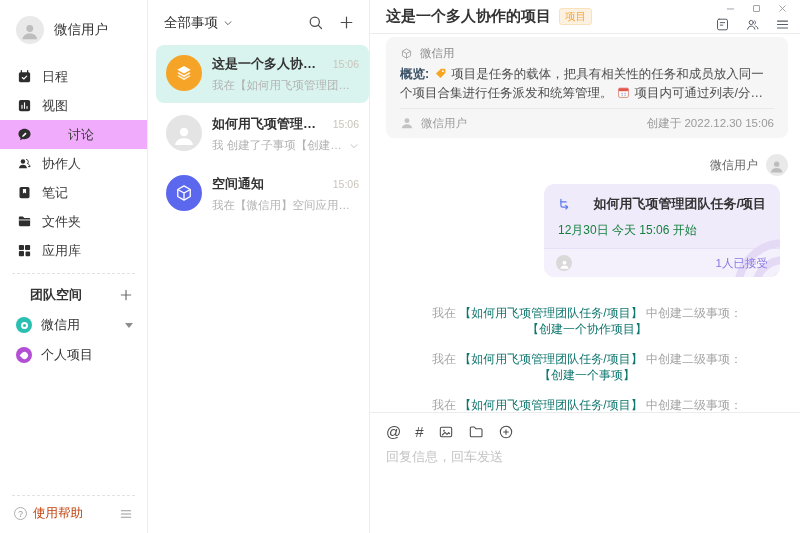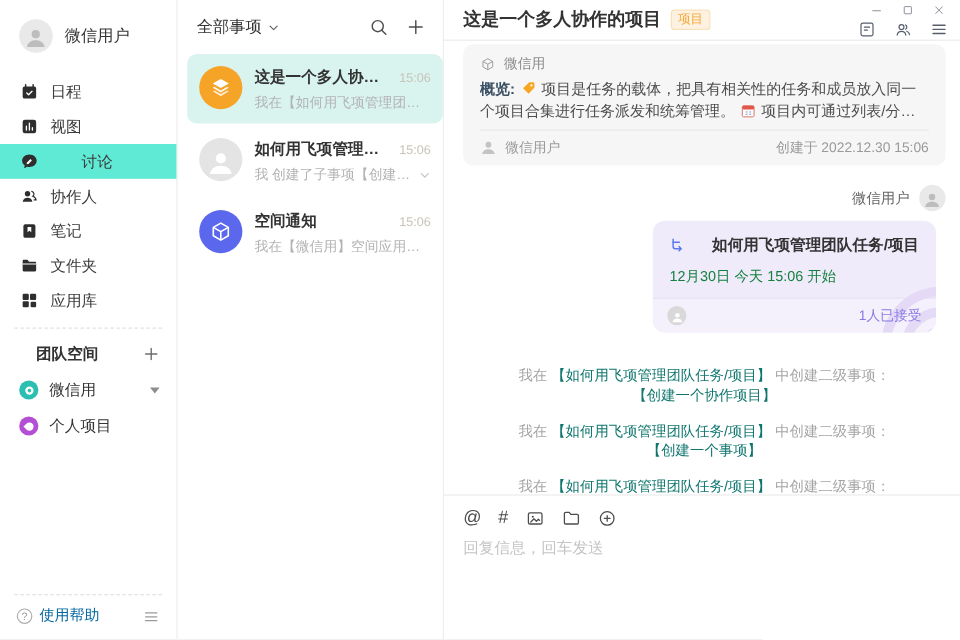--- a/index.html
+++ b/index.html
@@ -10,32 +10,32 @@
   
   .sidebar { width:148px; flex:none; border-right:1px solid #ededed; display:flex; flex-direction:column; }
   .user-row { display:flex; align-items:center; gap:10px; padding:16px 0 12px 16px; }
   .avatar { border-radius:50%; background:#e9e9e9; color:#fff; display:flex; align-items:center; justify-content:center; flex:none; overflow:hidden; }
   .avatar svg { width:70%; height:70%; margin-top:12%; }
   .user-row .avatar { width:28px; height:28px; }
   .user-name { font-size:13.5px; color:#333; }
   .nav { margin-top:6px; }
   .nav-item { display:flex; align-items:center; gap:10px; height:29px; padding-left:17px; font-size:13px; color:#3b3b3b; cursor:pointer; }
   .nav-item svg { width:15px; height:15px; color:#2e2e2e; flex:none; }
-  .nav-item.active { background:#5eead4;gap:36px; }
+  .nav-item.active { background:#f0abfc;gap:36px; }
   .dash { border-top:1px dashed #e2e2e2; margin:8px 12px 0 12px; }
   .team-header { display:flex; align-items:center; padding:12px 14px 6px 30px; font-size:13px; color:#333; font-weight:600; }
   .team-plus { margin-left:auto; color:#6d6d6d; width:14px; height:14px; cursor:pointer; }
   .space-row { display:flex; align-items:center; gap:9px; height:30px; padding:0 14px 0 16px; font-size:13px; color:#333; cursor:pointer; }
   .dot-outer { width:16px; height:16px; border-radius:50%; display:flex; align-items:center; justify-content:center; flex:none; }
   .dot-inner { width:7px; height:7px; border:2px solid #fff; border-radius:50%; }
   .swirl { width:7px; height:7px; background:#fff; border-radius:50% 50% 50% 0; transform:rotate(45deg); }
   .caret-down { margin-left:auto; width:0; height:0; border-left:4px solid transparent; border-right:4px solid transparent; border-top:5px solid #8d8d8d; }
   .sidebar-bottom { margin-top:auto; }
   .help-wrap { margin:0 12px; border-top:1px dashed #e2e2e2; }
-  .help-row { display:flex; align-items:center; gap:6px; padding:9px 2px 11px 2px; color:#0369a1; font-size:12.5px; }
+  .help-row { display:flex; align-items:center; gap:6px; padding:9px 2px 11px 2px; color:#c2410c; font-size:12.5px; }
   .help-circle { width:13px; height:13px; border:1px solid #aeaeae; border-radius:50%; font-size:9px; color:#9a9a9a; display:inline-flex; align-items:center; justify-content:center; flex:none; }
   .help-circle::before { content:"?"; }
   .help-menu { margin-left:auto; width:14px; height:14px; color:#9a9a9a; cursor:pointer; }
 
   
   .listpanel { width:222px; flex:none; border-right:1px solid #ededed; display:flex; flex-direction:column; }
   .list-header { height:45px; flex:none; display:flex; align-items:center; padding:0 14px 0 16px; }
   .filter { display:flex; align-items:center; gap:5px; font-size:13.5px; color:#333; cursor:pointer; }
   .filter svg { width:10px; height:10px; color:#666; }
   .list-header .sp { flex:1; }

